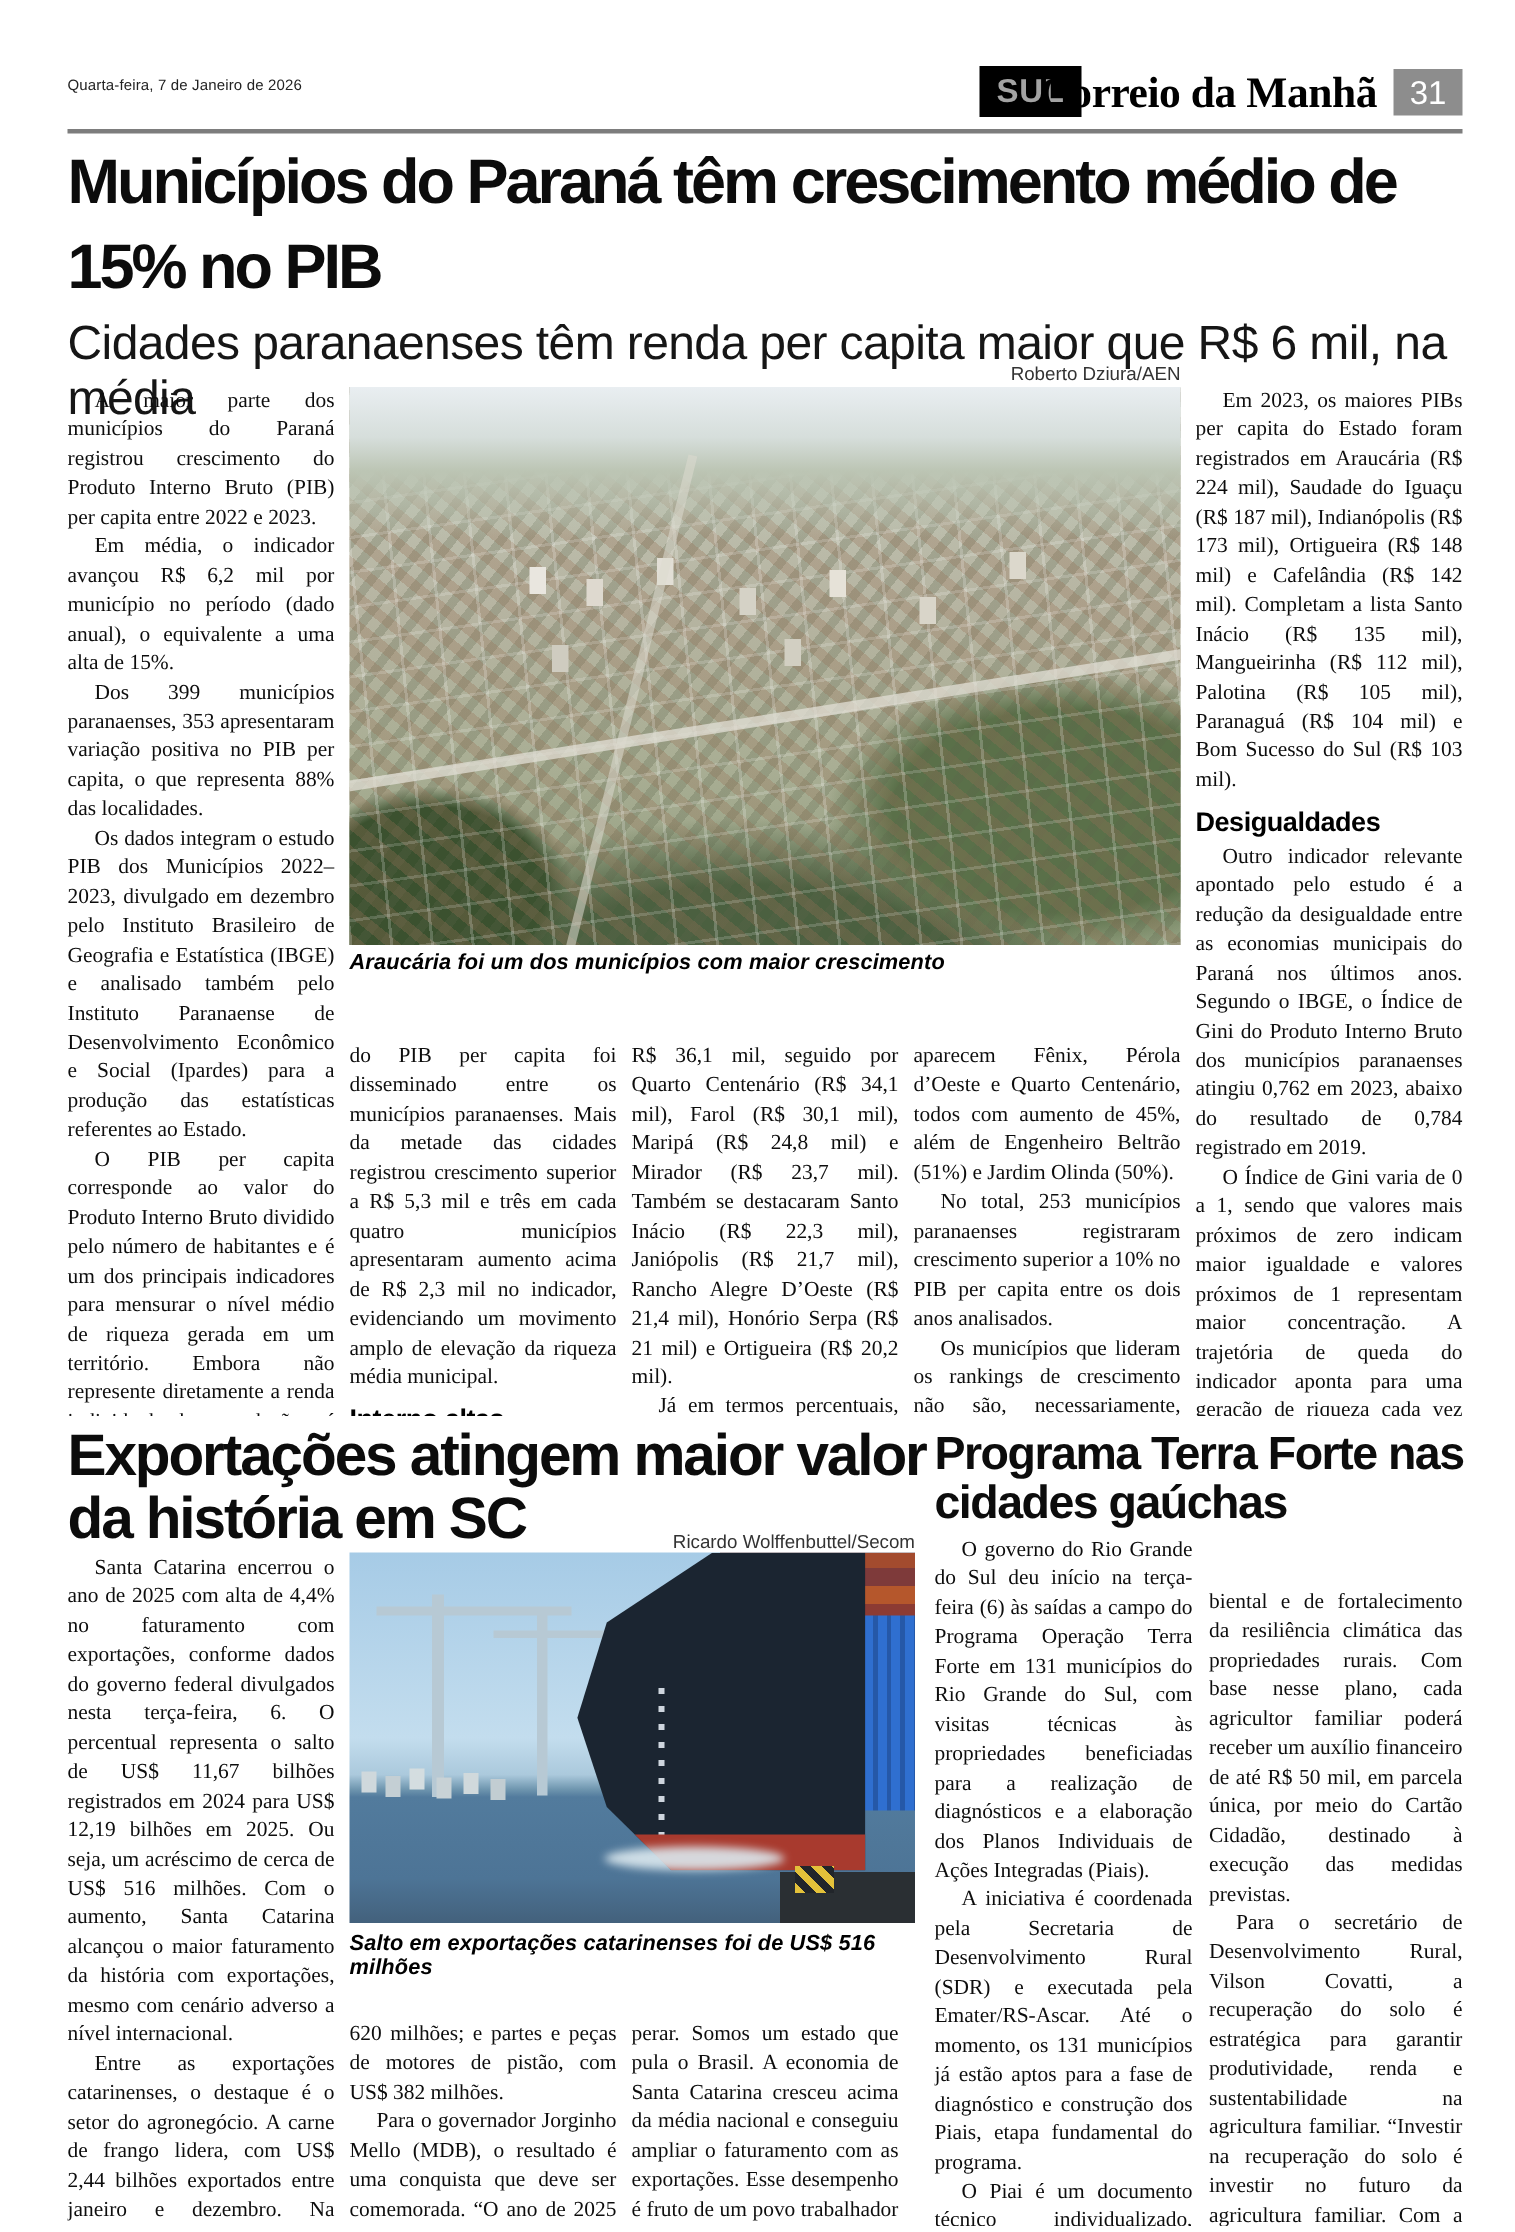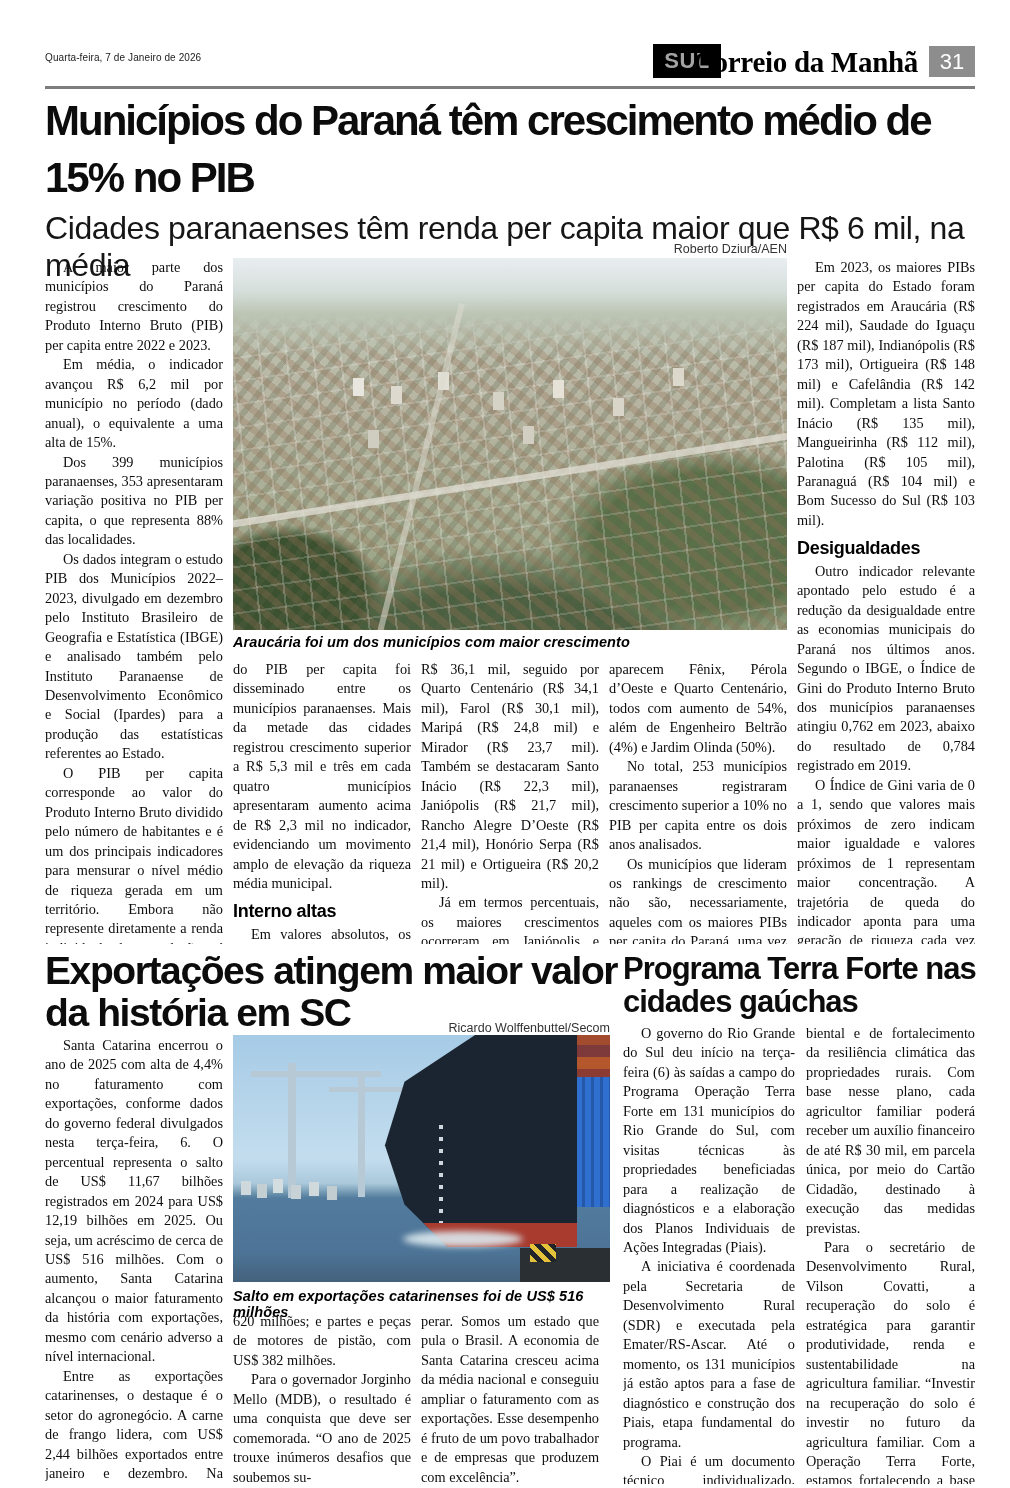--- a/index.html
+++ b/index.html
@@ -38,21 +38,21 @@
   }
   .photo-credit { position:absolute; font-size:12.5px; color:#333; text-align:right; }
   .credit-pib { left:45px; top:242px; width:742px; }
   .credit-sc  { left:45px; top:1021px; width:565px; }
 
   
   .col { position:absolute; overflow:hidden;
     font-family:"Liberation Serif","DejaVu Serif",serif;
     font-size:14.3px; line-height:19.45px; text-align:justify; color:#0d0d0d; }
   .body-p { margin:0; text-indent:18px; hyphens:auto; -webkit-hyphens:auto; }
-  .body-p.cont { text-indent:0; }
+  .body-p.cont { text-indent:0;margin-top:35px; }
   .crosshead {
     font-family:"Liberation Sans",sans-serif; font-size:18px; font-weight:700;
     letter-spacing:-0.3px; margin:9px 0 3px 0; color:#000; text-align:left;
   }
   .pib-col1 { left:45px;  top:258px; width:178px; height:686px; }
   .pib-col2 { left:233px; top:660px; width:178px; height:284px; }
   .pib-col3 { left:421px; top:660px; width:178px; height:284px; }
   .pib-col4 { left:609px; top:660px; width:178px; height:284px; }
   .pib-col5 { left:797px; top:258px; width:178px; height:686px; }
 
@@ -155,21 +155,21 @@
   <div class="col pib-col2">
       <p class="body-p cont">do PIB per capita foi disseminado entre os municípios paranaenses. Mais da metade das cidades registrou crescimento superior a R$ 5,3 mil e três em cada quatro municípios apresentaram aumento acima de R$ 2,3 mil no indicador, evidenciando um movimento amplo de elevação da riqueza média municipal.</p>
       <h3 class="crosshead">Interno altas</h3>
       <p class="body-p">Em valores absolutos, os maiores aumentos no PIB per capita anual foram registrados em Porto Amazonas, com alta de</p>
     </div>
   <div class="col pib-col3">
       <p class="body-p cont">R$ 36,1 mil, seguido por Quarto Centenário (R$ 34,1 mil), Farol (R$ 30,1 mil), Maripá (R$ 24,8 mil) e Mirador (R$ 23,7 mil). Também se destacaram Santo Inácio (R$ 22,3 mil), Janiópolis (R$ 21,7 mil), Rancho Alegre D’Oeste (R$ 21,4 mil), Honório Serpa (R$ 21 mil) e Ortigueira (R$ 20,2 mil).</p>
       <p class="body-p">Já em termos percentuais, os maiores crescimentos ocorreram em Janiópolis e Porto Amazonas, ambos com avanço de 61%, além de Iporã (58%), Farol (57%) e Mariluz (57%). Na sequência</p>
     </div>
   <div class="col pib-col4">
-      <p class="body-p cont">aparecem Fênix, Pérola d’Oeste e Quarto Centenário, todos com aumento de 54%, além de Engenheiro Beltrão (4%) e Jardim Olinda (50%).</p>
+      <p class="body-p cont">aparecem Fênix, Pérola d’Oeste e Quarto Centenário, todos com aumento de 45%, além de Engenheiro Beltrão (51%) e Jardim Olinda (50%).</p>
       <p class="body-p">No total, 253 municípios paranaenses registraram crescimento superior a 10% no PIB per capita entre os dois anos analisados.</p>
       <p class="body-p">Os municípios que lideram os rankings de crescimento não são, necessariamente, aqueles com os maiores PIBs per capita do Paraná, uma vez que o indicador reflete a variação entre os anos e não o nível absoluto de riqueza gerada.</p>
     </div>
   <div class="col pib-col5">
       <p class="body-p">Em 2023, os maiores PIBs per capita do Estado foram registrados em Araucária (R$ 224 mil), Saudade do Iguaçu (R$ 187 mil), Indianópolis (R$ 173 mil), Ortigueira (R$ 148 mil) e Cafelândia (R$ 142 mil). Completam a lista Santo Inácio (R$ 135 mil), Mangueirinha (R$ 112 mil), Palotina (R$ 105 mil), Paranaguá (R$ 104 mil) e Bom Sucesso do Sul (R$ 103 mil).</p>
       <h3 class="crosshead">Desigualdades</h3>
       <p class="body-p">Outro indicador relevante apontado pelo estudo é a redução da desigualdade entre as economias municipais do Paraná nos últimos anos. Segundo o IBGE, o Índice de Gini do Produto Interno Bruto dos municípios paranaenses atingiu 0,762 em 2023, abaixo do resultado de 0,784 registrado em 2019.</p>
       <p class="body-p">O Índice de Gini varia de 0 a 1, sendo que valores mais próximos de zero indicam maior igualdade e valores próximos de 1 representam maior concentração. A trajetória de queda do indicador aponta para uma geração de riqueza cada vez menos concentrada territorialmente no Estado, com crescimento proporcionalmente mais intenso em municípios que partiam de bases econômicas menores.</p>
     </div>
 
@@ -206,17 +206,17 @@
       <p class="body-p cont">perar. Somos um estado que pula o Brasil. A economia de Santa Catarina cresceu acima da média nacional e conseguiu ampliar o faturamento com as exportações. Esse desempenho é fruto de um povo trabalhador e de empresas que produzem com excelência”.</p>
     </div>
 
   <h1 class="headline-rs">Programa Terra Forte nas cidades gaúchas</h1>
   <div class="col rs-col1">
       <p class="body-p">O governo do Rio Grande do Sul deu início na terça-feira (6) às saídas a campo do Programa Operação Terra Forte em 131 municípios do Rio Grande do Sul, com visitas técnicas às propriedades beneficiadas para a realização de diagnósticos e a elaboração dos Planos Individuais de Ações Integradas (Piais).</p>
       <p class="body-p">A iniciativa é coordenada pela Secretaria de Desenvolvimento Rural (SDR) e executada pela Emater/RS-Ascar. Até o momento, os 131 municípios já estão aptos para a fase de diagnóstico e construção dos Piais, etapa fundamental do programa.</p>
       <p class="body-p">O Piai é um documento técnico individualizado, elaborado com o apoio da Assistência Técnica e Extensão Rural (Aters), que define as ações de recuperação produtiva, am-</p>
     </div>
   <div class="col rs-col2">
-      <p class="body-p cont">biental e de fortalecimento da resiliência climática das propriedades rurais. Com base nesse plano, cada agricultor familiar poderá receber um auxílio financeiro de até R$ 30 mil, em parcela única, por meio do Cartão Cidadão, destinado à execução das medidas previstas.</p>
+      <p class="body-p cont">biental e de fortalecimento da resiliência climática das propriedades rurais. Com base nesse plano, cada agricultor familiar poderá receber um auxílio financeiro de até R$ 50 mil, em parcela única, por meio do Cartão Cidadão, destinado à execução das medidas previstas.</p>
       <p class="body-p">Para o secretário de Desenvolvimento Rural, Vilson Covatti, a recuperação do solo é estratégica para garantir produtividade, renda e sustentabilidade na agricultura familiar. “Investir na recuperação do solo é investir no futuro da agricultura familiar. Com a Operação Terra Forte, estamos fortalecendo a base produtiva das propriedades. Essa é uma ação de grande alcance, que só se torna possível graças à parceria com a Emater/RS-Ascar, que leva assistência técnica qualificada”.</p>
     </div>
 
 </div>
 
 </body></html>

